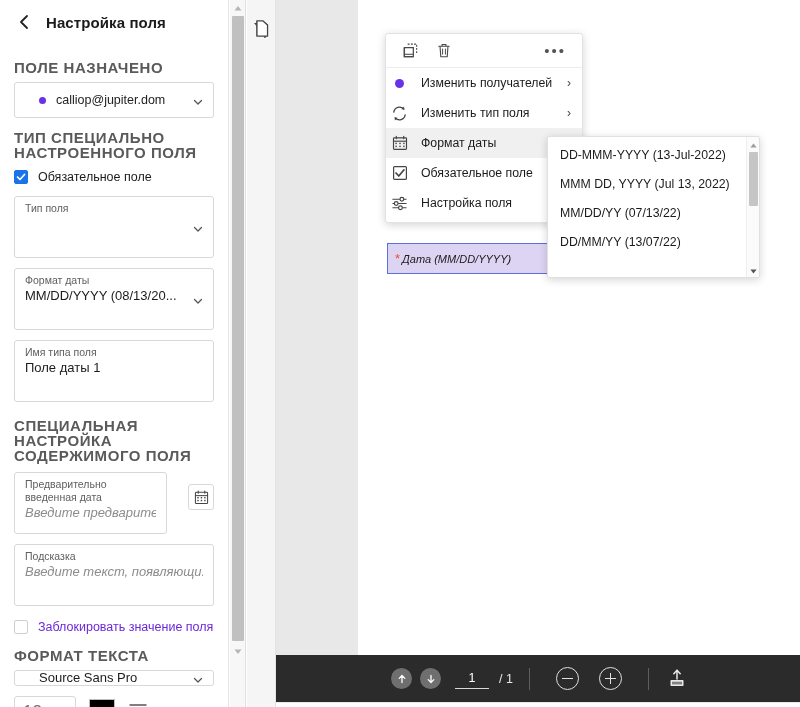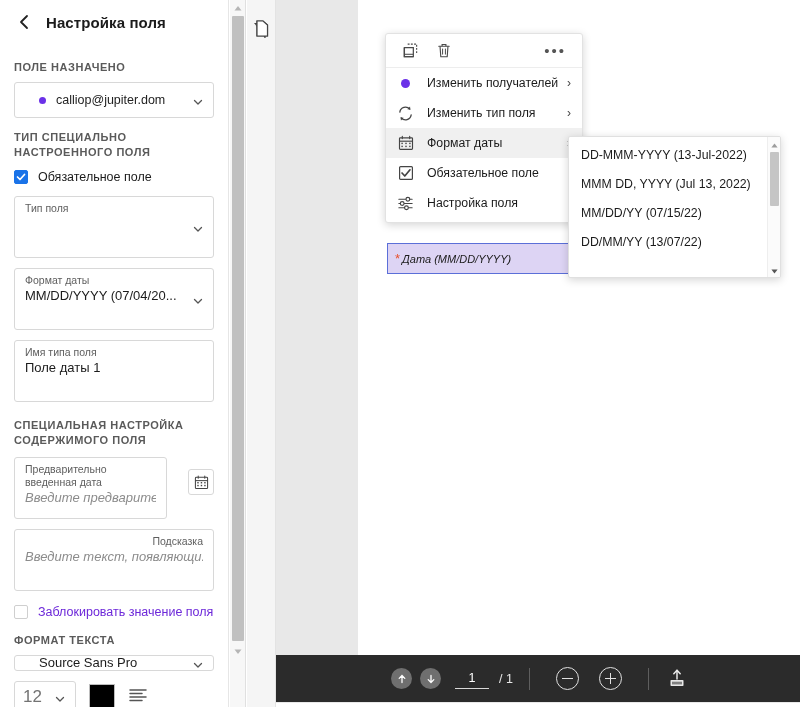--- a/index.html
+++ b/index.html
@@ -31,21 +31,21 @@
   .back-arrow {
     width: 20px; height: 20px;
     display: flex; align-items: center; justify-content: center;
     cursor: pointer;
   }
   .panel-title {
     font-size: 15px; font-weight: bold; color: #1b1b1b;
     margin-left: 12px; letter-spacing: 0.1px;
   }
   .section-label {
-    font-size: 11px; font-weight: bold; color: #5a5a5a;
+    font-size: 15px; font-weight: bold; color: #5a5a5a;
     letter-spacing: 0.55px; text-transform: uppercase;
     padding: 0 14px; line-height: 15px;
   }
   .sec-assigned { margin-top: 16px; }
   .sec-customtype { margin-top: 12px; }
   .sec-content { margin-top: 16px; }
   .sec-textfmt { margin-top: 14px; }
 
   .field-box {
     margin: 7px 14px 0 14px;
@@ -215,21 +215,21 @@
   .tb-icon.second { margin-left: 14px; }
   .tb-dots {
     position: absolute; right: 16px; top: 50%;
     transform: translateY(-50%);
     letter-spacing: 2px; color: #555; font-size: 15px;
     line-height: 8px; cursor: pointer;
   }
   .menu-item {
     height: 30px;
     display: flex; align-items: center;
-    padding: 0 10px;
+    padding: 0 4px;
     position: relative;
     cursor: pointer;
   }
   .menu-item.active { background: #f0f0f0; }
   .mi-icon {
     width: 19px; height: 19px; flex: none;
     display: flex; align-items: center; justify-content: center;
   }
   .mi-label {
     font-size: 12.3px; color: #1b1b1b;
@@ -240,21 +240,21 @@
     transform: translateY(-50%);
     font-size: 12px; color: #444;
   }
   .mi-dot {
     width: 9px; height: 9px; border-radius: 50%;
     background: #6b31e8;
   }
 
   
   #submenu {
-    position: absolute; left: 568px; top: 136px;
+    position: absolute; left: 547px; top: 136px;
     width: 213px; height: 142px;
     background: #ffffff;
     border: 1px solid #e0e0e0;
     border-radius: 2px;
     box-shadow: 0 2px 9px rgba(0,0,0,0.17);
     z-index: 11;
     overflow: hidden;
   }
   .sub-item {
     height: 29px;
@@ -375,21 +375,21 @@
       <span class="field-inline-label">Тип поля</span>
       <span class="chev">
         <svg width="12" height="12" viewBox="0 0 12 12">
             <path d="M2.5 4.5 L6 8 L9.5 4.5" stroke="#555" stroke-width="1.3" fill="none" stroke-linecap="round" stroke-linejoin="round"></path>
           </svg>
       </span>
     </div>
 
     <div class="field-box tall" style="margin-top:10px;">
       <span class="field-inline-label">Формат даты</span>
-      <span class="field-value">MM/DD/YYYY (07/04/20...</span>
+      <span class="field-value">MM/DD/YYYY (08/13/20...</span>
       <span class="chev">
         <svg width="12" height="12" viewBox="0 0 12 12">
             <path d="M2.5 4.5 L6 8 L9.5 4.5" stroke="#555" stroke-width="1.3" fill="none" stroke-linecap="round" stroke-linejoin="round"></path>
           </svg>
       </span>
     </div>
 
     <div class="field-box tall" style="margin-top:10px;">
       <span class="field-inline-label">Имя типа поля</span>
       <span class="field-value">Поле даты 1</span>
@@ -410,21 +410,21 @@
           <rect x="3.5" y="7.5" width="1.5" height="1.5" fill="#444"></rect>
           <rect x="7.2" y="7.5" width="1.5" height="1.5" fill="#444"></rect>
           <rect x="10.9" y="7.5" width="1.5" height="1.5" fill="#444"></rect>
           <rect x="3.5" y="10.5" width="1.5" height="1.5" fill="#444"></rect>
           <rect x="7.2" y="10.5" width="1.5" height="1.5" fill="#444"></rect>
           <rect x="10.9" y="10.5" width="1.5" height="1.5" fill="#444"></rect>
         </svg>
       </div>
     </div>
 
-    <div class="field-box tall" style="margin-top:10px;text-align:right;">
+    <div class="field-box tall" style="margin-top:10px;">
       <span class="field-inline-label">Подсказка</span>
       <span class="field-value placeholder">Введите текст, появляющи...</span>
     </div>
 
     <div class="cb-row" style="margin-top:14px;">
       <span class="cb off"></span>
       <span class="cb-label dim">Заблокировать значение поля</span>
     </div>
 
     <div class="section-label sec-textfmt">ФОРМАТ ТЕКСТА</div>
@@ -576,21 +576,21 @@
   </div>
 
   <div id="submenu">
     <div class="sub-item" style="margin-top:3px;">
       <span>DD-MMM-YYYY (13-Jul-2022)</span>
     </div>
     <div class="sub-item">
       <span>MMM DD, YYYY (Jul 13, 2022)</span>
     </div>
     <div class="sub-item">
-      <span>MM/DD/YY (07/15/22)</span>
+      <span>MM/DD/YY (07/13/22)</span>
     </div>
     <div class="sub-item">
       <span>DD/MM/YY (13/07/22)</span>
     </div>
 
     <div id="sub-scrollbar">
       <div class="sub-arrow up">
         <svg width="7" height="5" viewBox="0 0 7 5">
             <path d="M3.5 0.6 L6.6 4.4 L0.4 4.4 Z" fill="#9d9d9d"></path>
           </svg>

